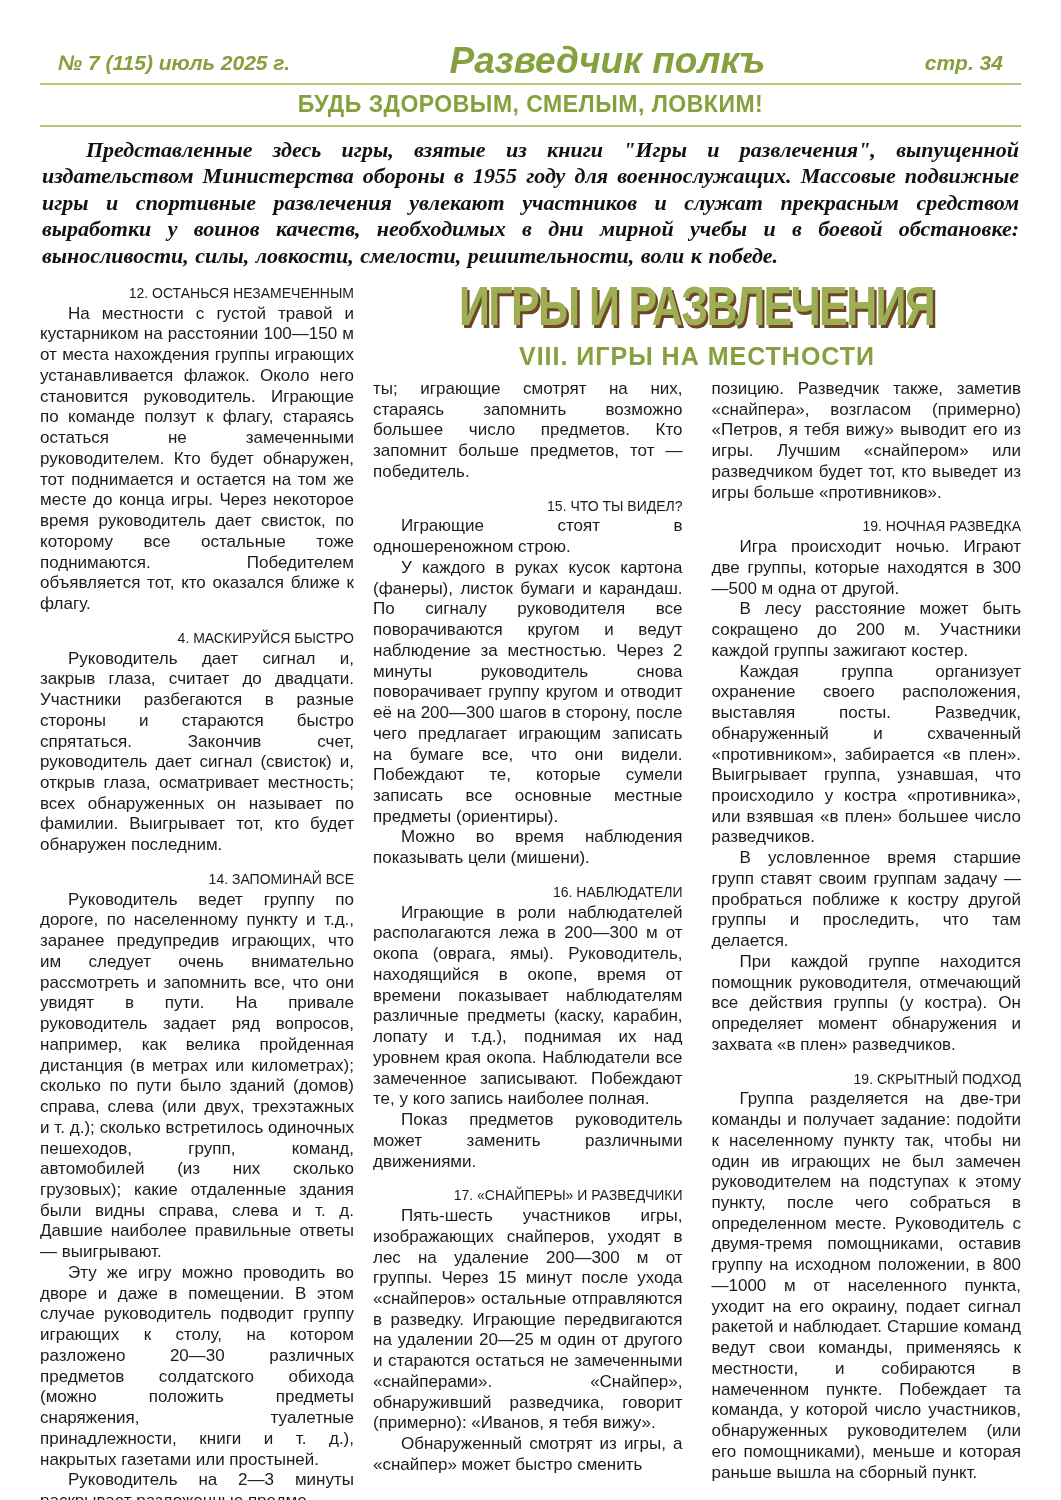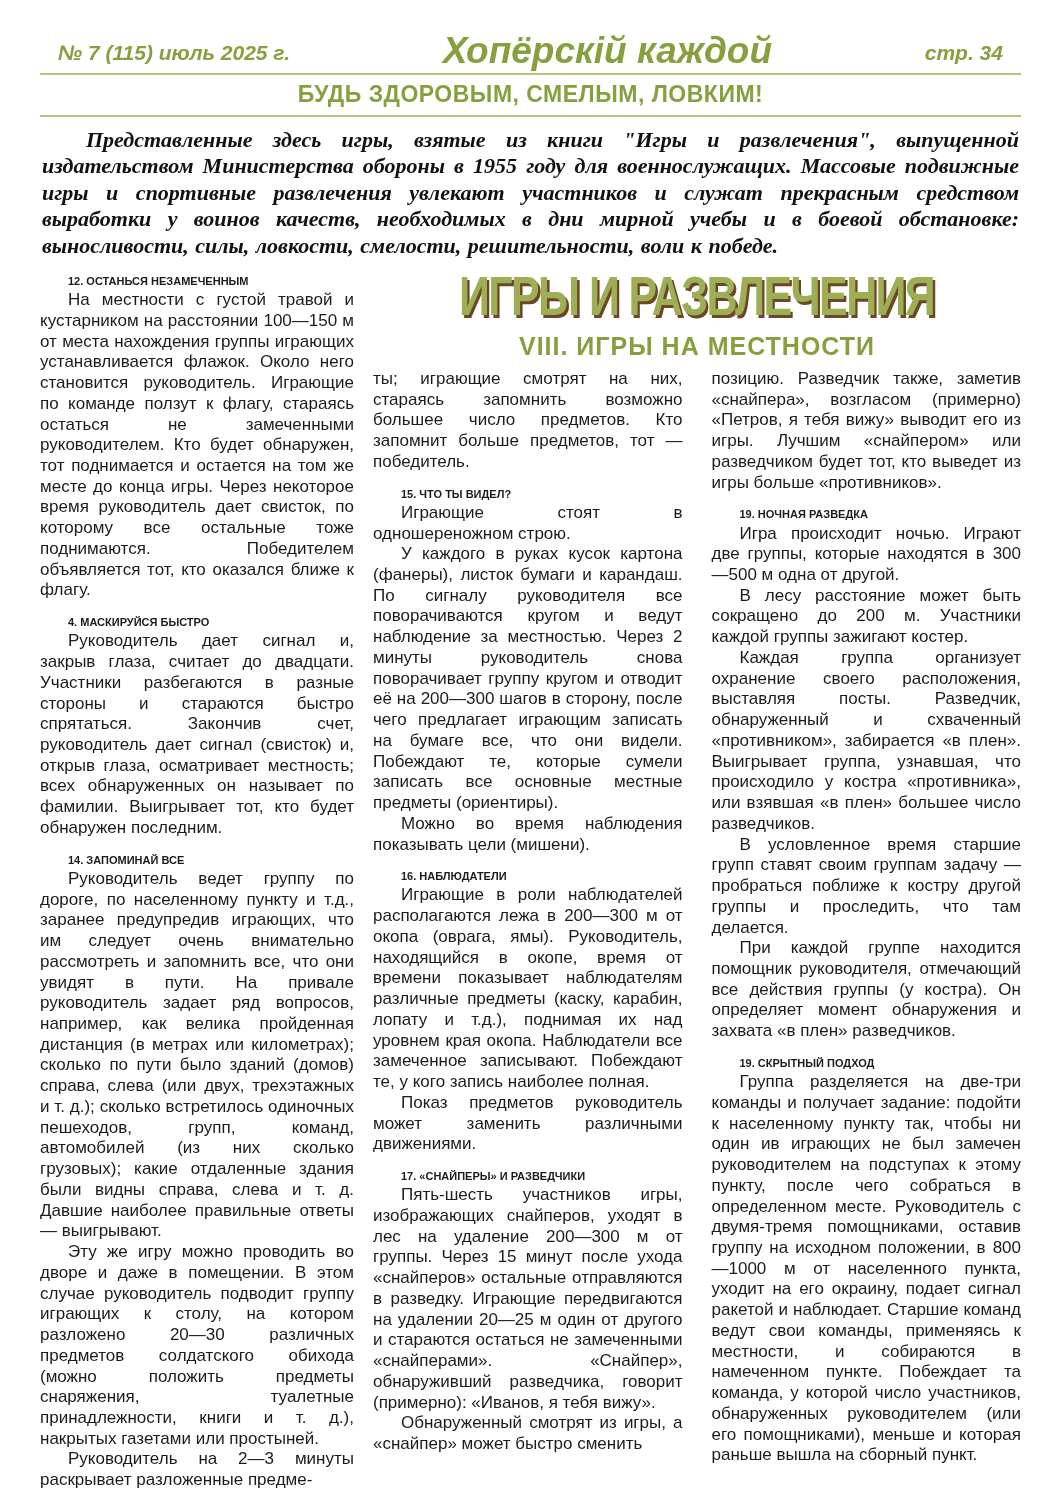--- a/index.html
+++ b/index.html
@@ -6,21 +6,21 @@
   html,body { background:#ffffff; }
   :root {
     --accent:#85a03c;
     --title-fill:#9dae55;
     --title-shadow:#6d4626;
     --rule:#b8c478;
     --ink:#1b1b1b;
   }
   .page {
     width:1061px; height:1500px; overflow:hidden; position:relative;
-    background:#fff; padding:32px 40px 0 40px;
+    background:#fff; padding:42px 40px 0 40px;
     font-family:"Liberation Sans", sans-serif; color:var(--ink);
   }
   
   .hdr { display:flex; align-items:flex-end; justify-content:space-between; padding:0 18px 4px 18px; }
   .hdr .issue, .hdr .pageno {
     font-size:21px; font-weight:bold; font-style:italic; color:var(--accent); padding-bottom:4px;
   }
   .hdr .masthead {
     font-size:37px; font-weight:bold; font-style:italic; color:var(--accent); line-height:1;
   }
@@ -45,36 +45,36 @@
     letter-spacing:-2px; color:var(--title-fill);
     text-shadow:3px 3px 0 var(--title-shadow);
     transform:scaleX(0.78); transform-origin:center;
   }
   .section-subtitle {
     font-weight:bold; font-size:25px; color:var(--accent); letter-spacing:1px; margin-top:8px;
   }
   .two-cols { display:flex; gap:29px; align-items:flex-start; }
   .two-cols .col { width:100%; flex:1 1 0; }
   .game-heading {
-    font-size:11px; font-weight:bold; padding-left:28px; margin:15px 0 2px 0; line-height:1.2;
+    font-size:14px; font-weight:normal; padding-left:28px; margin:15px 0 2px 0; line-height:1.2;text-align:right;
   }
   .col > .game-heading:first-child { margin-top:2px; }
   .para {
     font-size:17px; line-height:1.22; text-align:justify; text-indent:28px; margin:0;
   }
   .para.noindent { text-indent:0; }
 </style>
 </head>
 <body>
 
 <div class="page">
 
   <div class="hdr">
     <div class="issue">№ 7 (115) июль 2025 г.</div>
-    <div class="masthead">Хопёрскій каждой</div>
+    <div class="masthead">Разведчик полкъ</div>
     <div class="pageno">стр. 34</div>
   </div>
 
   <hr class="rule">
 
   <div class="slogan">БУДЬ ЗДОРОВЫМ, СМЕЛЫМ, ЛОВКИМ!</div>
 
   <hr class="rule">
 
   <p class="intro">Представленные здесь игры, взятые из книги "Игры и развлечения", выпущенной издательством Министерства обороны в 1955 году для военнослужащих. Массовые подвижные игры и спортивные развлечения увлекают участников и служат прекрасным средством выработки у воинов качеств, необходимых в дни мирной учебы и в боевой обстановке: выносливости, силы, ловкости, смелости, решительности, воли к победе.</p>

